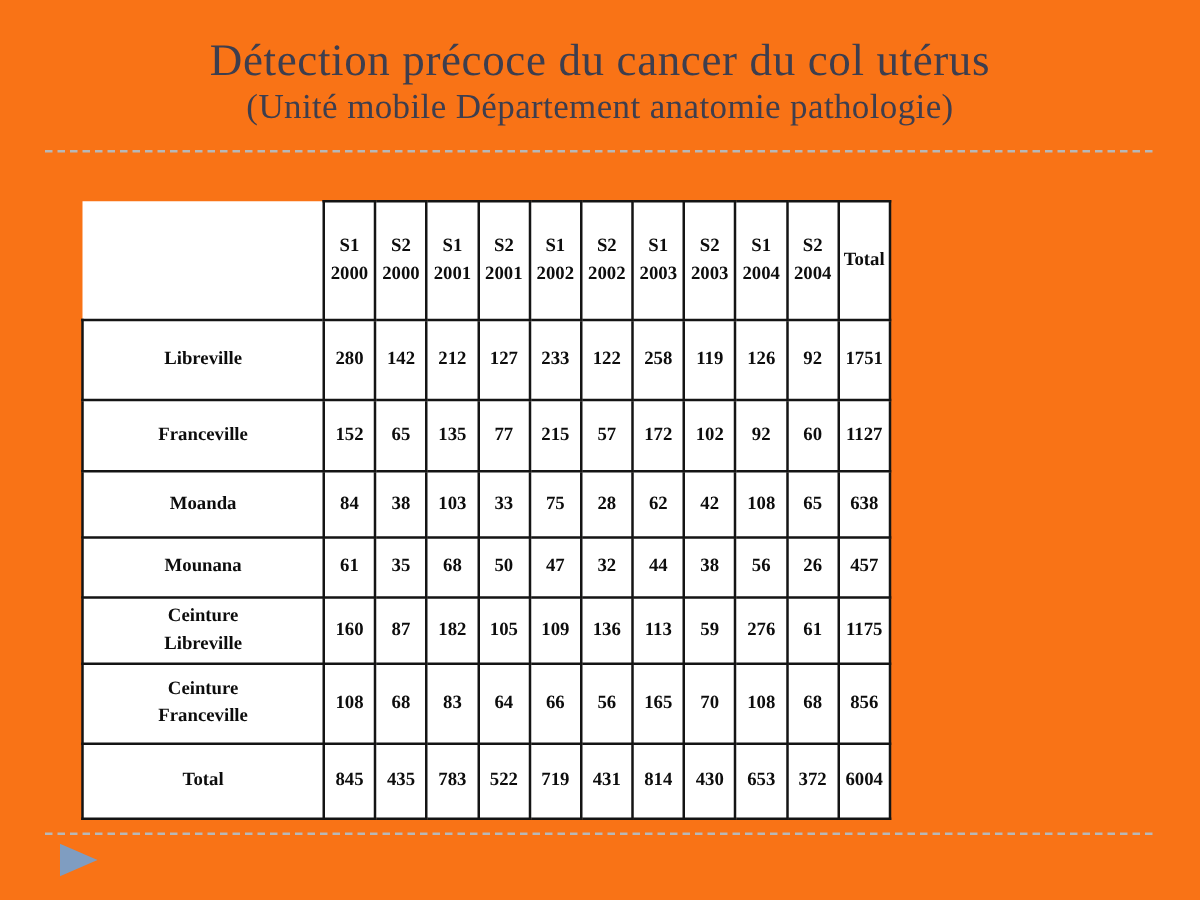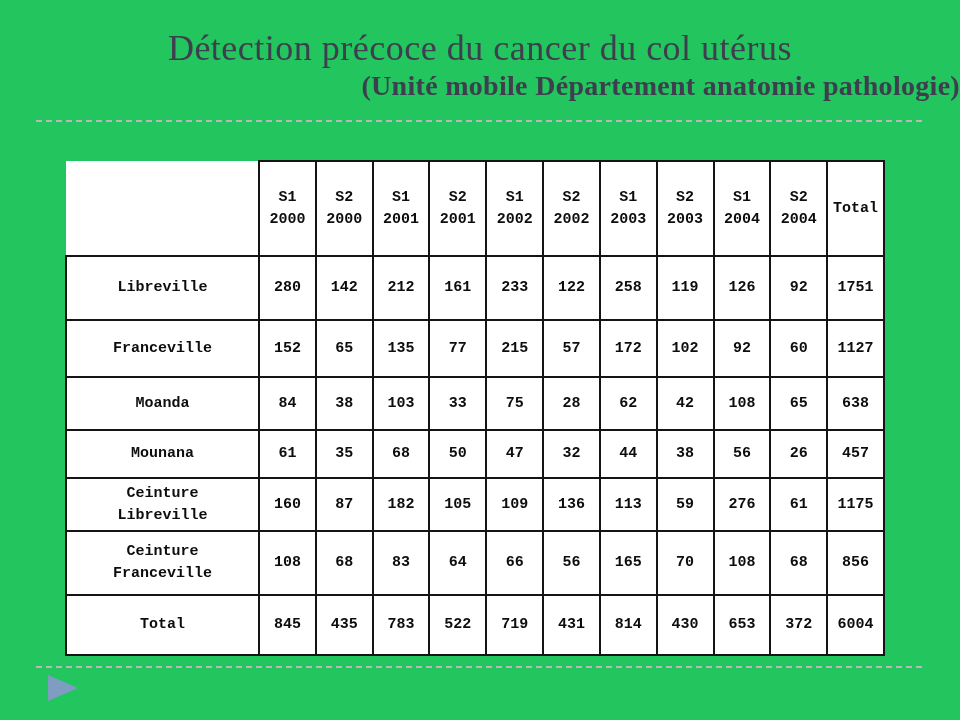--- a/index.html
+++ b/index.html
@@ -1,21 +1,21 @@
 <!DOCTYPE html>
 <html><head>
 <meta charset="utf-8">
 <style>
   * { margin: 0; padding: 0; box-sizing: border-box; }
   html, body { background: #ffffff; }
   .slide {
     position: relative;
     width: 960px;
     height: 720px;
-    background: #22c55e;
+    background: #f97316;
     overflow: hidden;
     font-family: "Liberation Sans", sans-serif;
   }
   .title-block {
     position: absolute;
     top: 26px;
     left: 0;
     width: 960px;
     text-align: center;
     color: #3e3e4e;
@@ -23,42 +23,41 @@
     font-weight: 400;
   }
   .title-block h1 {
     font-size: 36px;
     font-weight: 400;
     line-height: 1.25;
     letter-spacing: 0.5px;
   }
   .title-block h2 {
     font-size: 28px;
-    font-weight: 700;
+    font-weight: 400;
     line-height: 1.1;
     letter-spacing: 0.3px;
-    text-align: right;
   }
   .rule {
     position: absolute;
     left: 36px;
     width: 886px;
     height: 0;
     border-top: 2px dashed #b8b8b8;
   }
   .rule.top { top: 120px; }
   .rule.bottom { top: 666px; }
   table.data-table {
     position: absolute;
     left: 65px;
     top: 160px;
-    width: 820px;
+    width: 648px;
     border-collapse: collapse;
     table-layout: fixed;
-    font-family: Liberation Mono, monospace;
+    font-family: Liberation Serif, serif;
   }
   table.data-table th, table.data-table td {
     border: 2px solid #141414;
     background: #ffffff;
     color: #0d0d0d;
     font-size: 15px;
     font-weight: 700;
     text-align: center;
     vertical-align: middle;
     white-space: pre-line;
@@ -126,21 +125,21 @@
 2004</th>
           <th>Total</th>
         </tr>
     </thead>
     <tbody id="table-body">
         <tr>
           <th>Libreville</th>
           <td>280</td>
           <td>142</td>
           <td>212</td>
-          <td>161</td>
+          <td>127</td>
           <td>233</td>
           <td>122</td>
           <td>258</td>
           <td>119</td>
           <td>126</td>
           <td>92</td>
           <td>1751</td>
         </tr>
         <tr>
           <th>Franceville</th>

